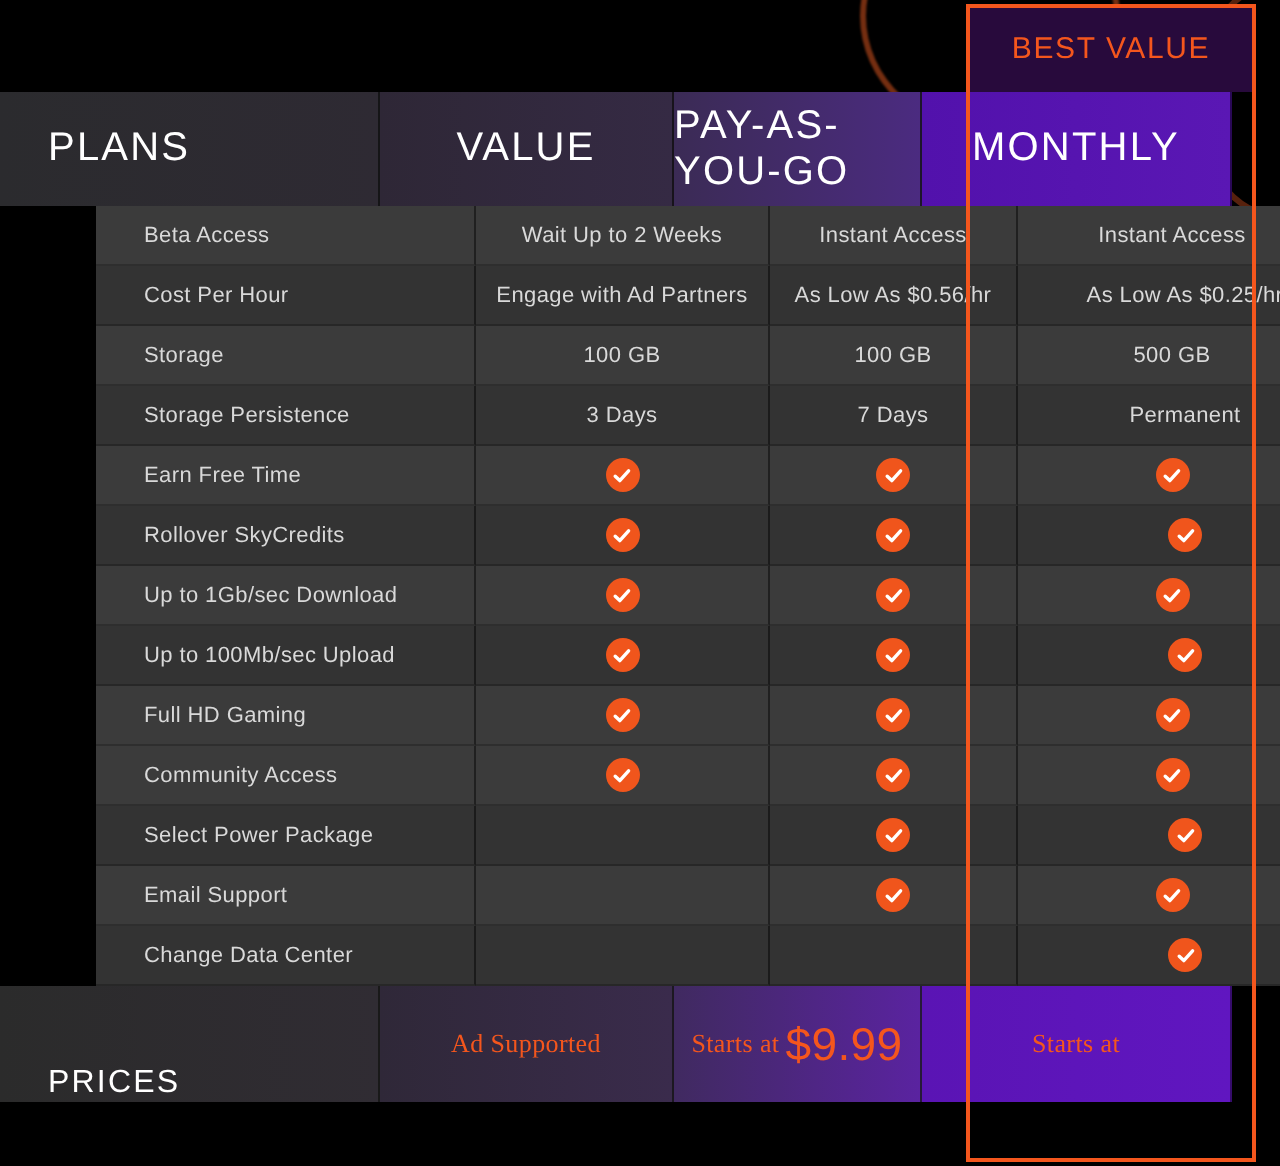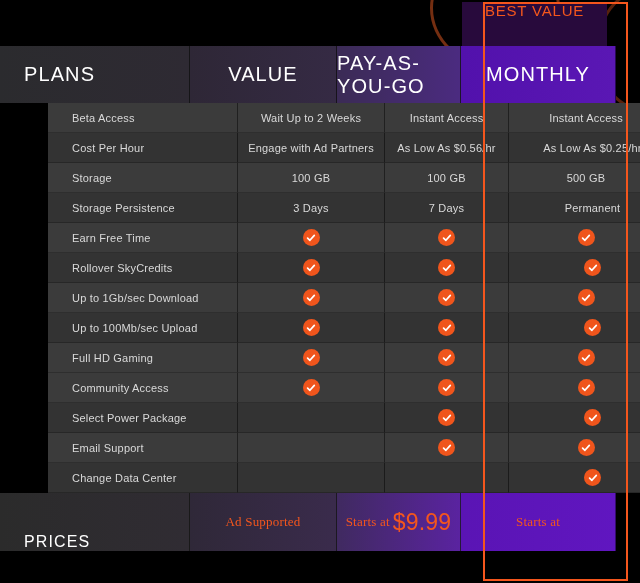--- a/index.html
+++ b/index.html
@@ -71,23 +71,23 @@
 
   
   .check{
     width:17px; height:17px; border-radius:50%;
     background:#f0551c; display:flex; align-items:center; justify-content:center;
   }
   .check svg{ display:block; }
 
   
   .banner{
-    position:absolute; left:462px; top:2px; width:145px; height:44px;
+    position:absolute; left:483px; top:2px; width:145px; height:44px;
     background:#280a3c;
-    display:flex; align-items:flex-start; justify-content:center;
+    display:flex; align-items:center; justify-content:center;
     color:#f4561d; font-size:15px; letter-spacing:.8px;
   }
   .frame{
     position:absolute; left:483px; top:2px; width:145px; height:579px;
     border:2px solid #f4561d; pointer-events:none;
   }
 </style>
 </head>
 <body>
 

